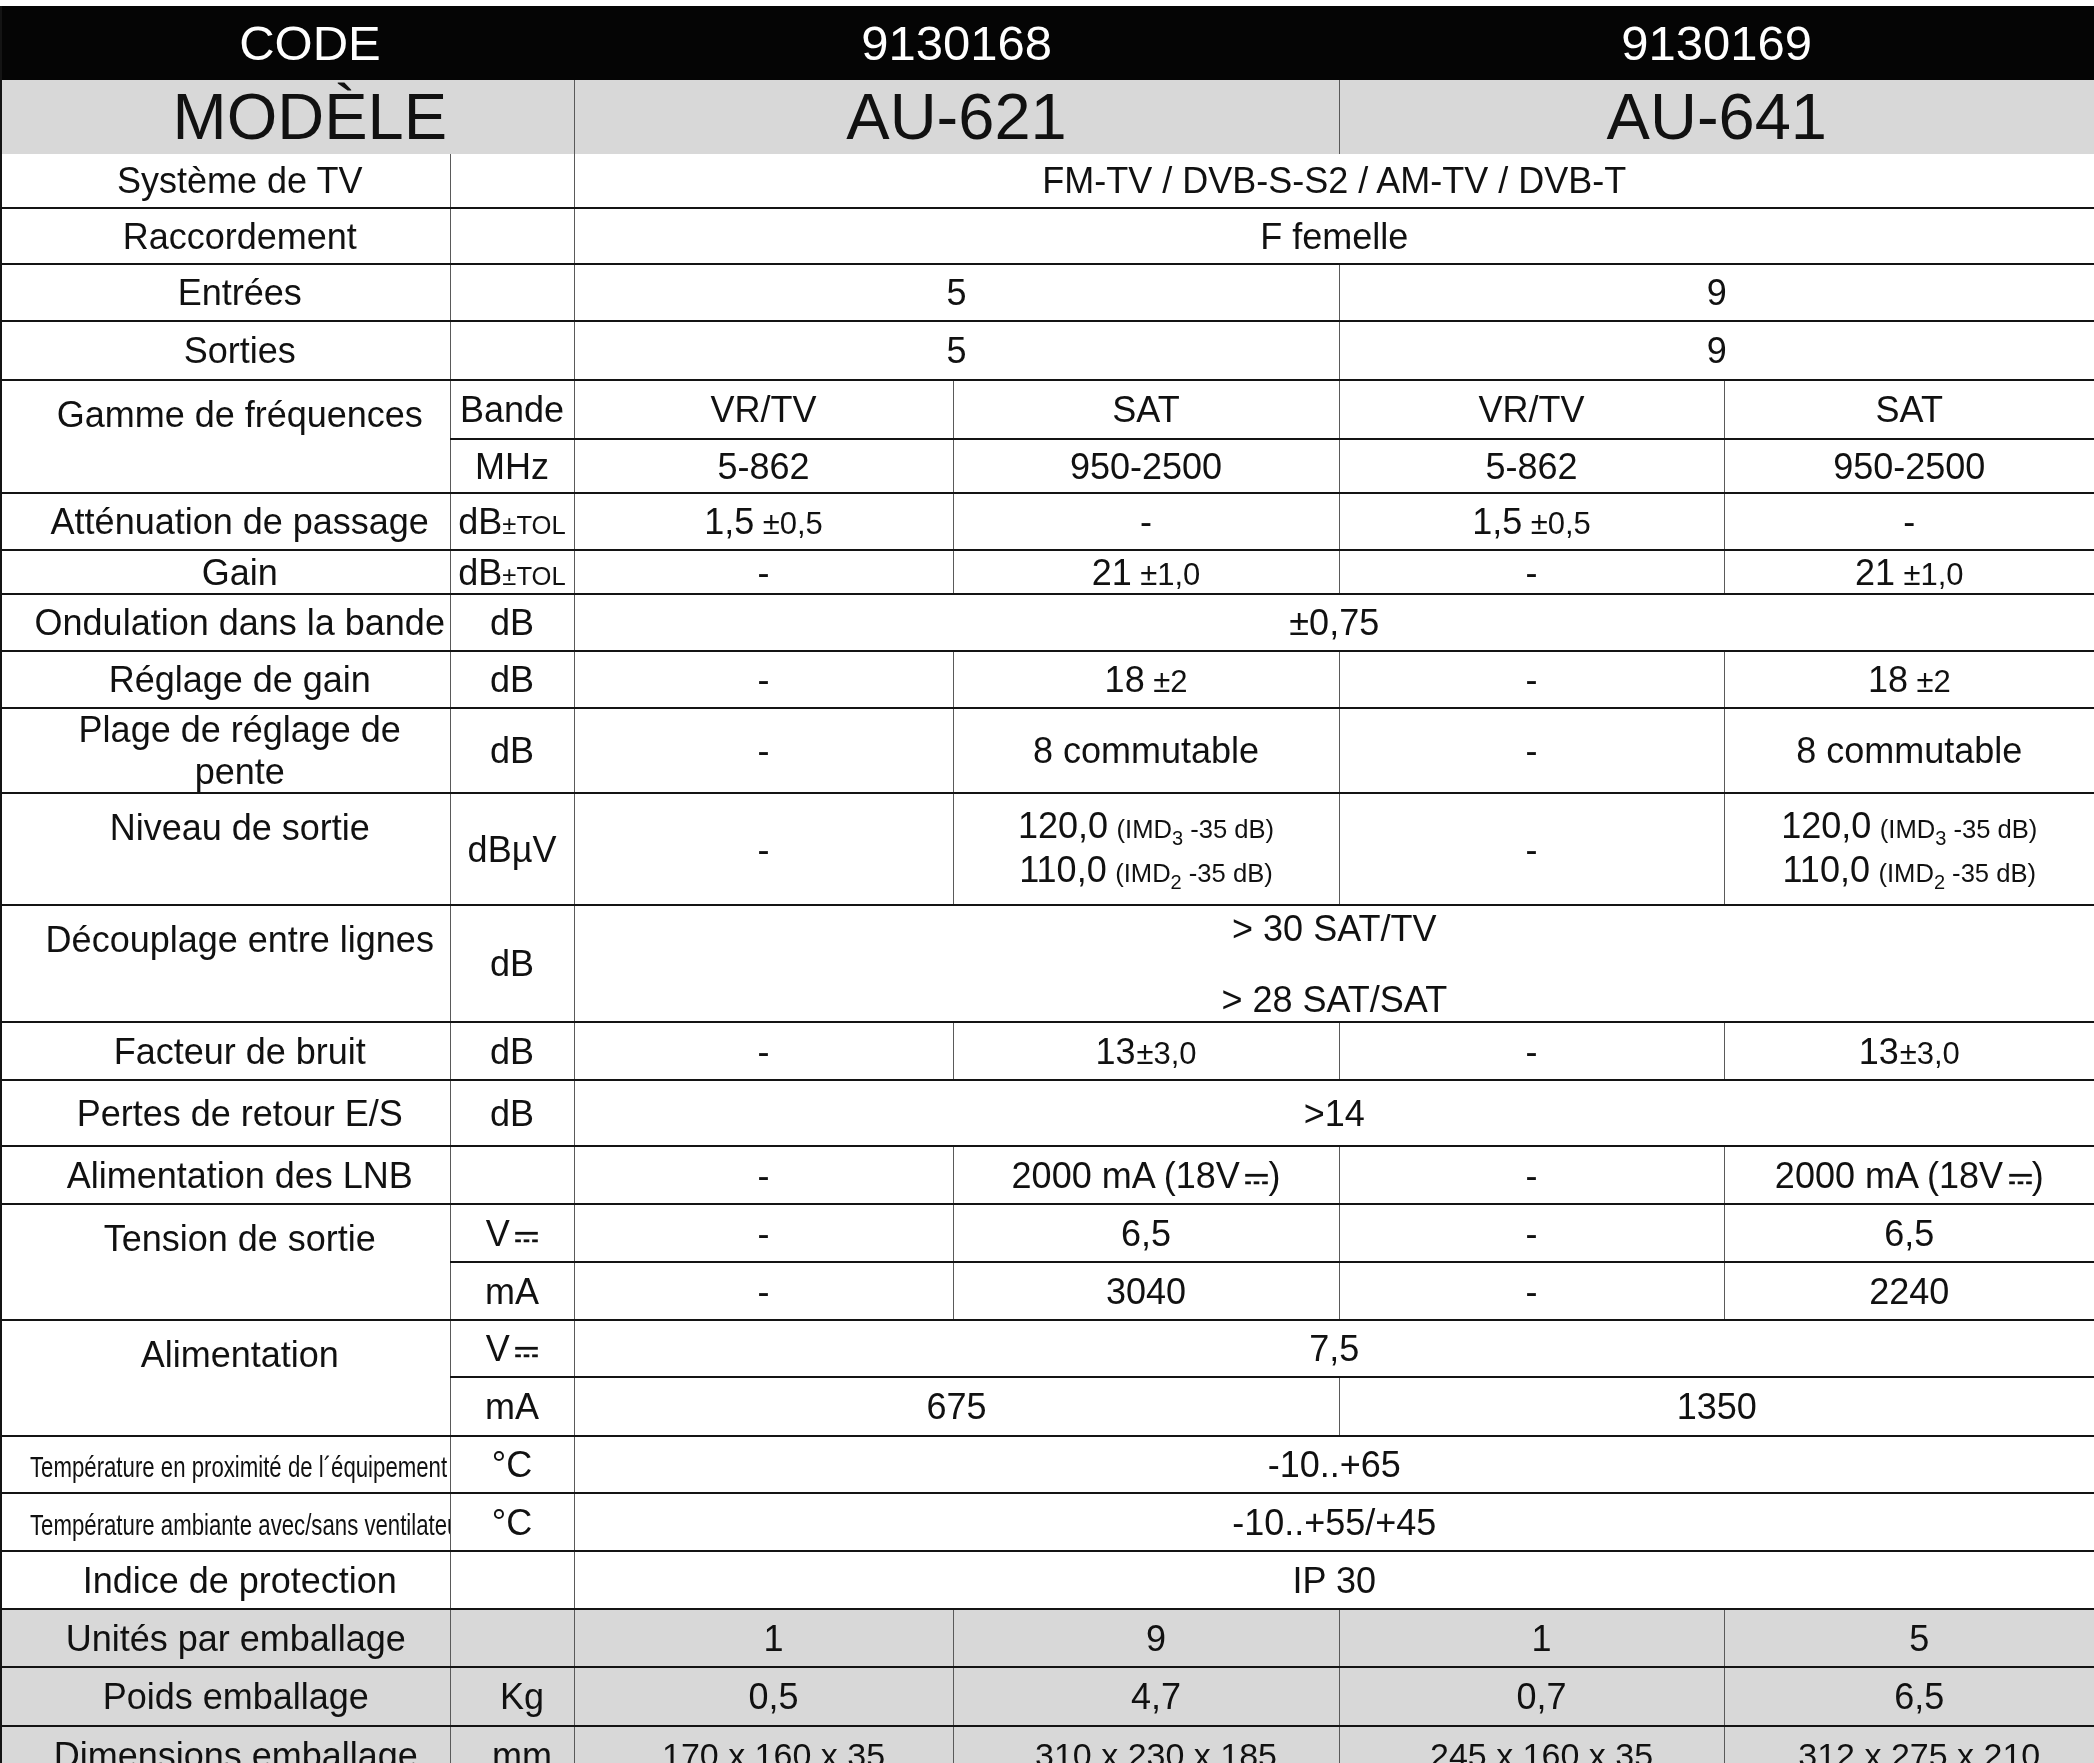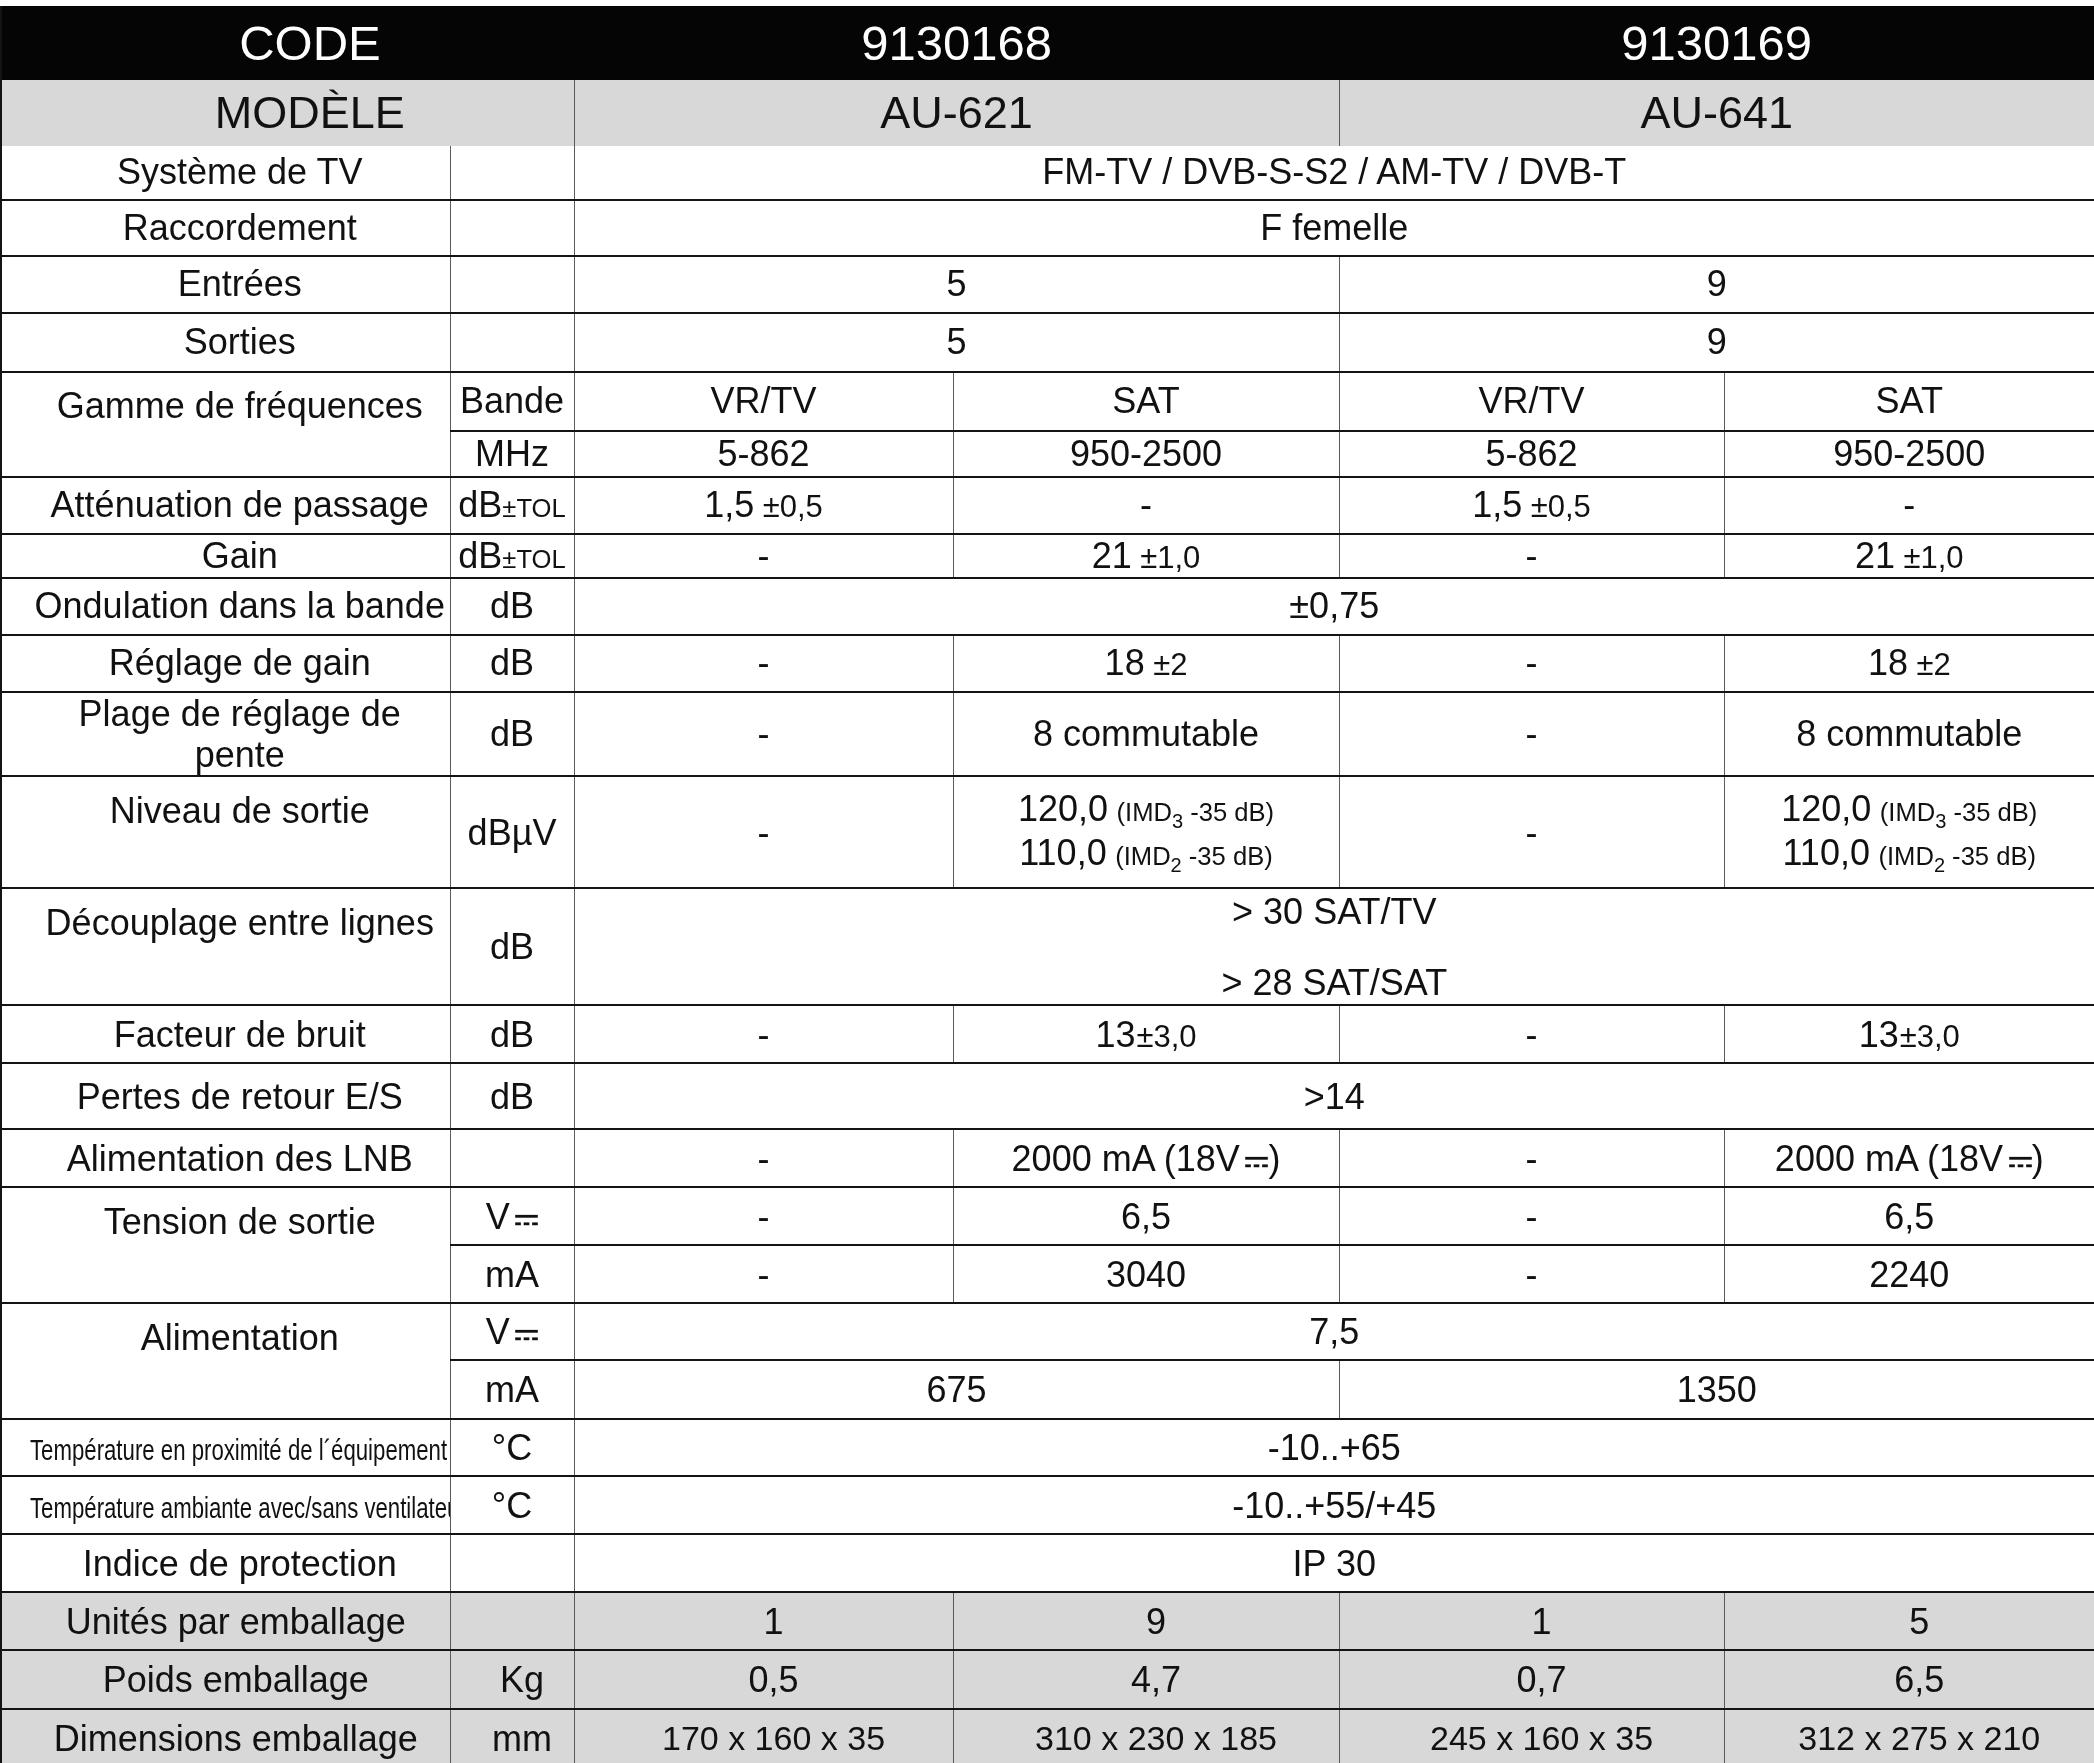--- a/index.html
+++ b/index.html
@@ -25,21 +25,21 @@
   }
   td.lbl { text-align:center; padding-left:28px; border-left:none; }
   td.top { vertical-align:top; padding-top:12.3px; }
 
   tr.code td {
     background:var(--header-bg,#050505); color:var(--header-text,#fff);
     border:none; font-size:49px;
   }
   tr.code td.lbl { padding-left:44px; }
   tr.modele td {
-    background:var(--band-bg,#d8d8d8); border-top:none; font-size:45px;
+    background:var(--band-bg,#d8d8d8); border-top:none; font-size:65px;
   }
   tr.modele td.lbl { padding-left:44px; }
   tr.first-spec td { border-top:none; }
   tr.gray td { background:var(--band-bg,#d8d8d8);padding-left:20px; }
 
   .tol { font-size:31px; margin-left:8.5px; }
   .tol.tight { margin-left:0.9px; }
   .unit-sm { font-size:25.6px; }
   .note { font-size:25.6px; margin-left:8.5px; }
   .subn { font-size:20px; vertical-align:-6.6px; }
@@ -105,21 +105,21 @@
   </tr>
 
   <tr style="height:59px">
     <td class="lbl top" rowspan="2">Gamme de fréquences</td>
     <td>Bande</td>
     <td>VR/TV</td>
     <td>SAT</td>
     <td>VR/TV</td>
     <td>SAT</td>
   </tr>
-  <tr style="height:46px">
+  <tr style="height:54px">
     <td>MHz</td>
     <td>5-862</td>
     <td>950-2500</td>
     <td>5-862</td>
     <td>950-2500</td>
   </tr>
 
   <tr style="height:57px">
     <td class="lbl">Atténuation de passage</td>
     <td><span>dB</span><span class="unit-sm">±TOL</span></td>

